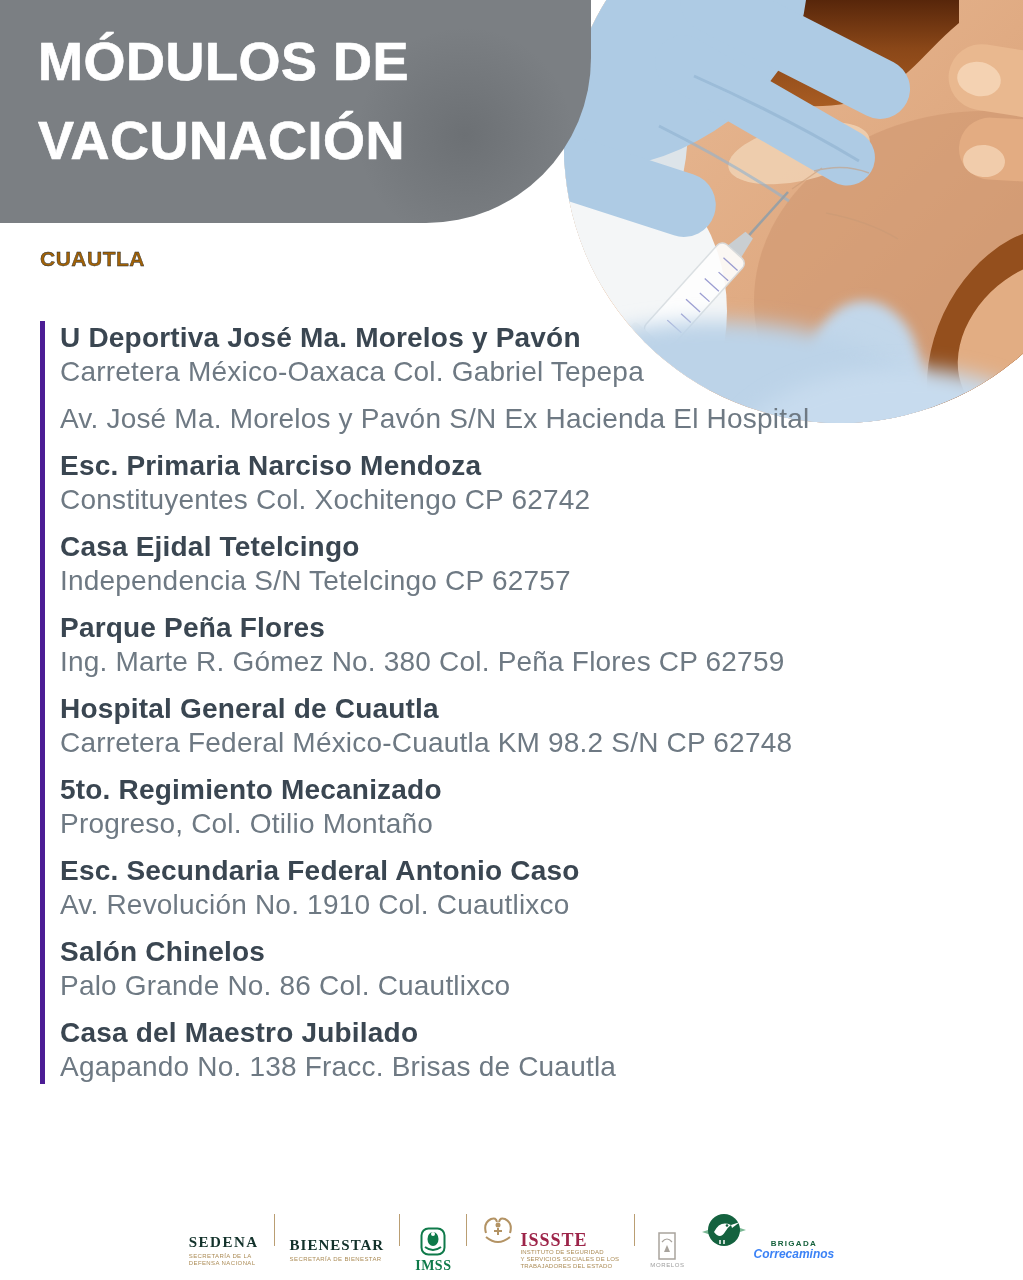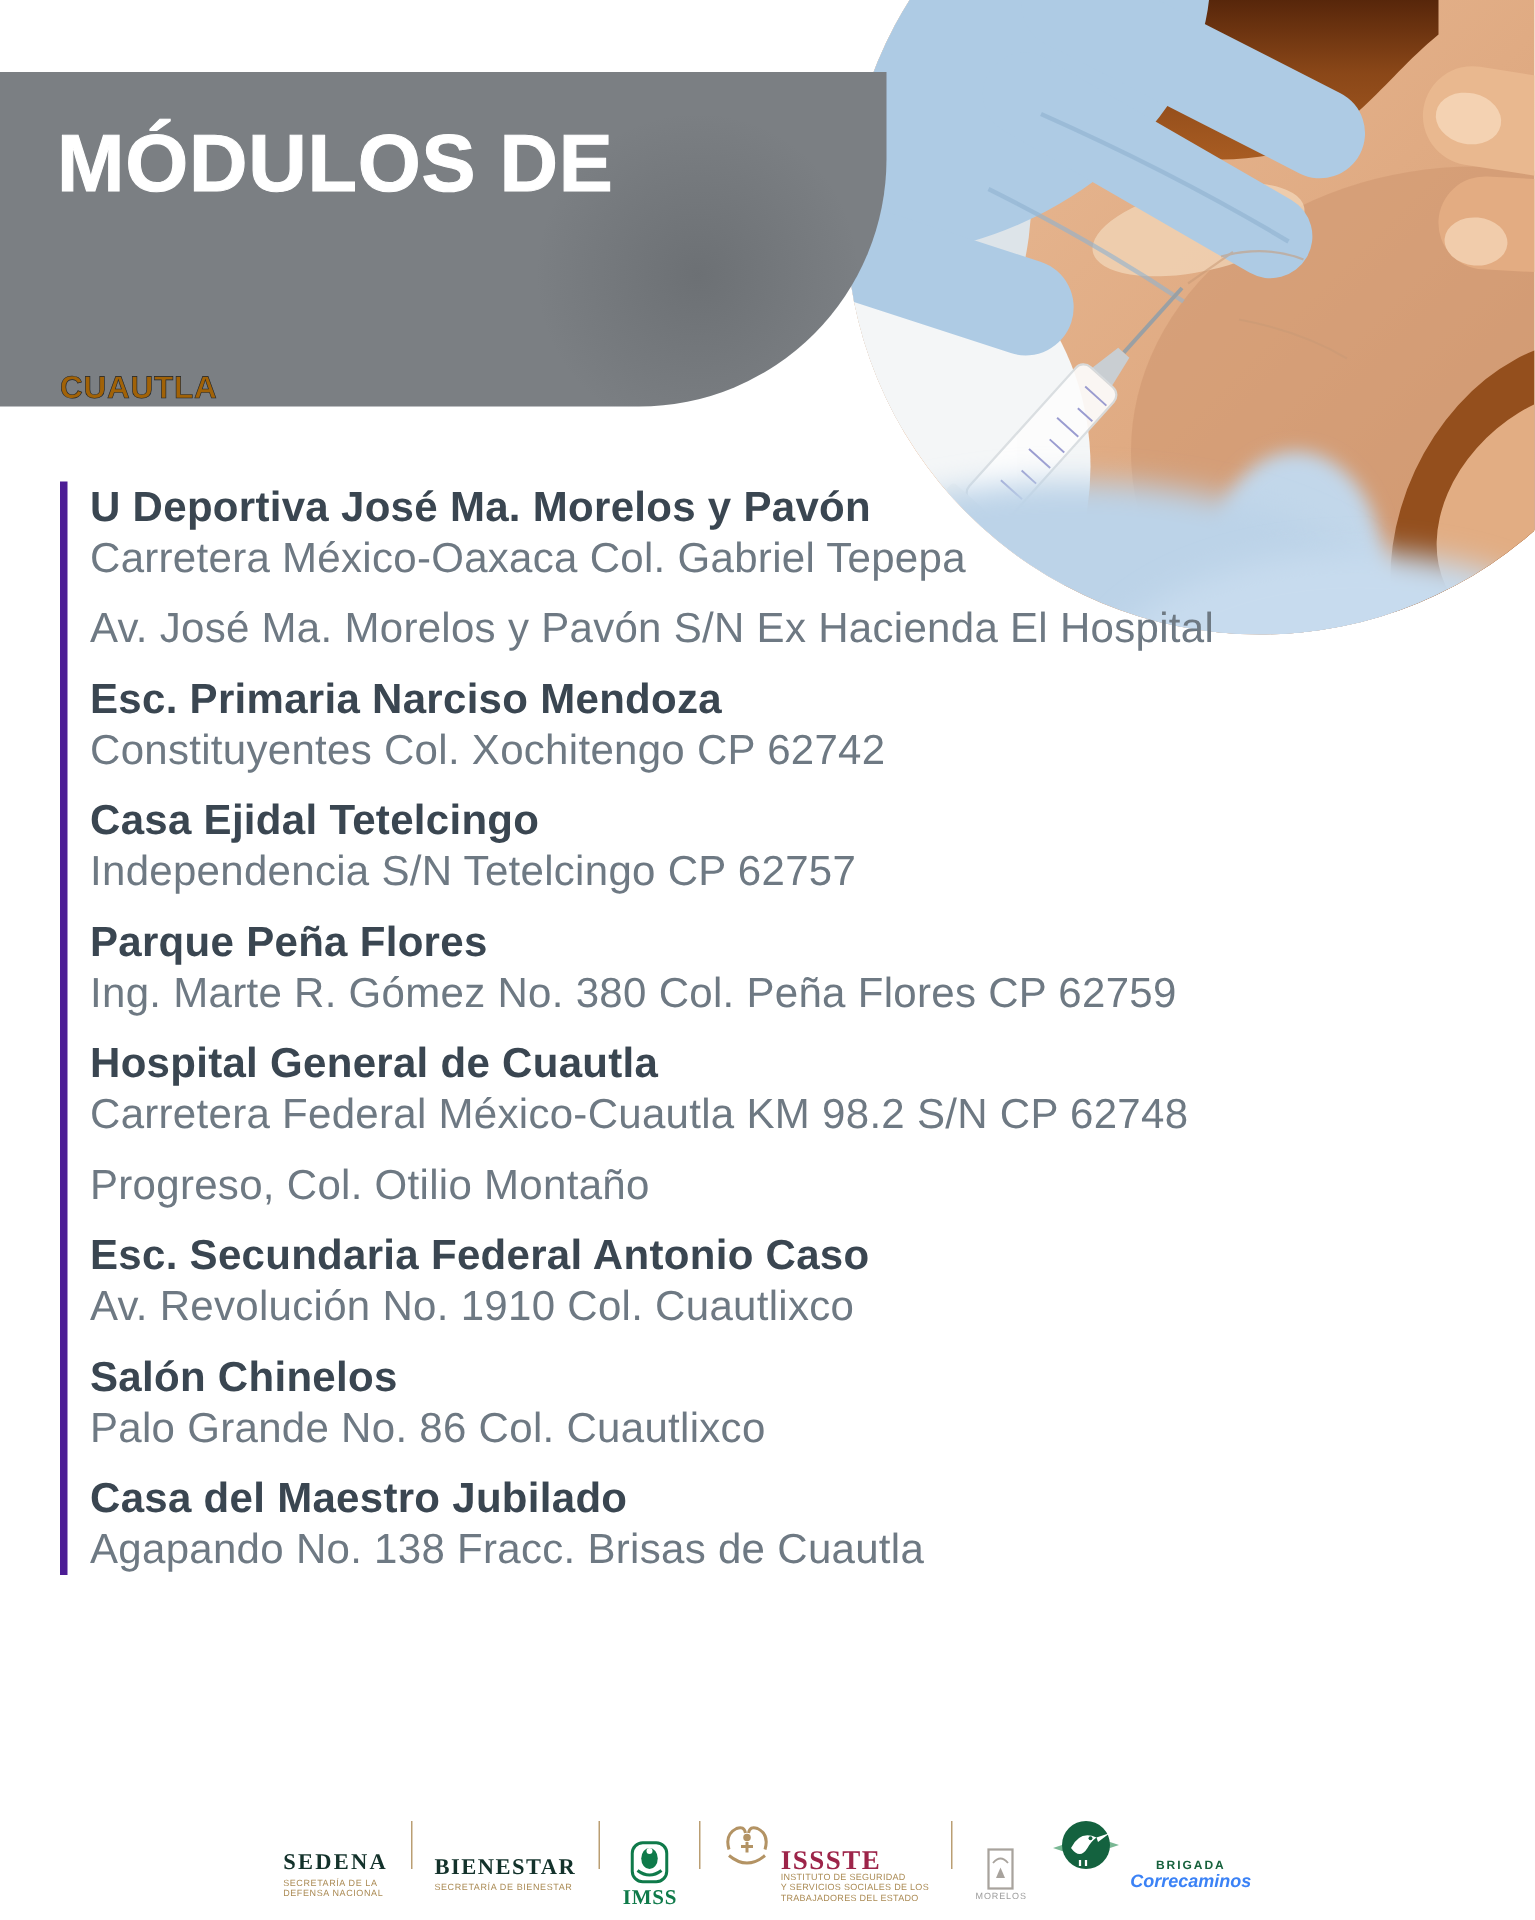--- a/index.html
+++ b/index.html
@@ -11,21 +11,21 @@
   
   .photo-circle{
     position:absolute;left:564px;top:-129px;width:552px;height:552px;
     border-radius:50%;overflow:hidden;z-index:1;background:#e2b08a;
   }
   .photo-circle svg{display:block;}
 
   
   .banner{
     position:absolute;left:0;top:0;width:591px;height:223px;z-index:2;
-    background:#7b7f83;border-bottom-right-radius:165px 165px;margin-top:48px;
+    background:#7b7f83;border-bottom-right-radius:165px 165px;
   }
   .banner::after{
     content:"";position:absolute;inset:0;border-bottom-right-radius:165px 165px;
     background:radial-gradient(circle 150px at 465px 135px, rgba(70,74,78,.28), rgba(70,74,78,0) 72%);
   }
   .banner h1{
     position:absolute;left:38px;top:22px;margin:0;z-index:3;
     color:#ffffff;font-size:54px;line-height:79px;font-weight:bold;
     letter-spacing:.5px;-webkit-text-stroke:.7px #ffffff;
   }
@@ -167,20 +167,21 @@
         <ellipse cx="300" cy="508" rx="58" ry="78" fill="#c2d7ea" filter="url(#b2)"></ellipse>
         <ellipse cx="150" cy="565" rx="235" ry="115" fill="#bcd3e8" filter="url(#b1)"></ellipse>
         <ellipse cx="340" cy="592" rx="175" ry="95" fill="#c7dbee" filter="url(#b1)"></ellipse>
       </g>
     </svg>
   </div>
 
   <div class="banner">
     <h1>
       <span>MÓDULOS DE</span>
+      <span>VACUNACIÓN</span>
     </h1>
   </div>
 
   <div class="city">CUAUTLA</div>
 
   <div class="locations">
     <div class="loc">
       <div class="loc-name">U Deportiva José Ma. Morelos y Pavón</div>
       <div class="loc-addr">Carretera México-Oaxaca Col. Gabriel Tepepa</div>
     </div>
@@ -197,20 +198,21 @@
     </div>
     <div class="loc">
       <div class="loc-name">Parque Peña Flores</div>
       <div class="loc-addr">Ing. Marte R. Gómez No. 380 Col. Peña Flores CP 62759</div>
     </div>
     <div class="loc">
       <div class="loc-name">Hospital General de Cuautla</div>
       <div class="loc-addr">Carretera Federal México-Cuautla KM 98.2 S/N CP 62748</div>
     </div>
     <div class="loc">
+      <div class="loc-name">5to. Regimiento Mecanizado</div>
       <div class="loc-addr">Progreso, Col. Otilio Montaño</div>
     </div>
     <div class="loc">
       <div class="loc-name">Esc. Secundaria Federal Antonio Caso</div>
       <div class="loc-addr">Av. Revolución No. 1910 Col. Cuautlixco</div>
     </div>
     <div class="loc">
       <div class="loc-name">Salón Chinelos</div>
       <div class="loc-addr">Palo Grande No. 86 Col. Cuautlixco</div>
     </div>

